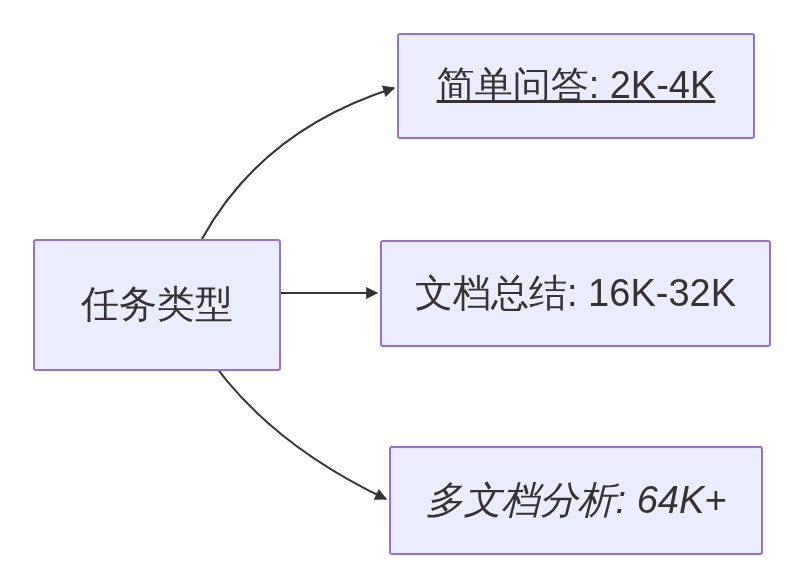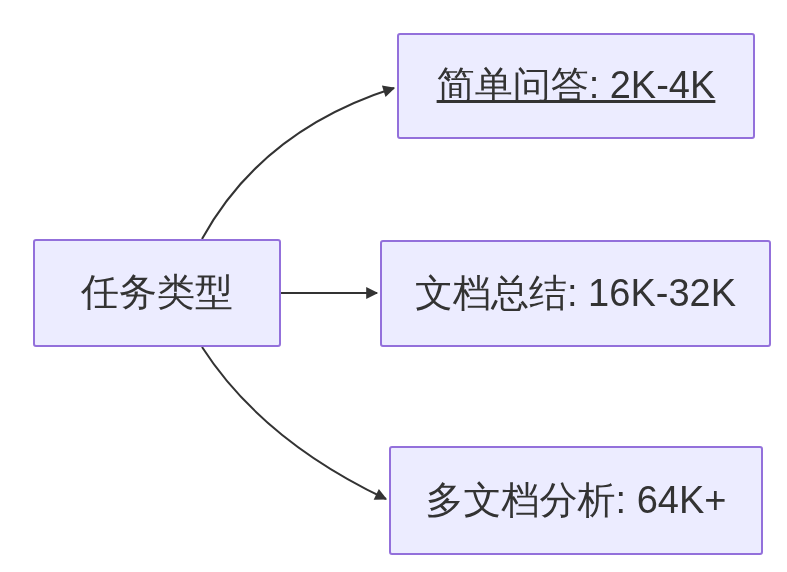--- a/index.html
+++ b/index.html
@@ -42,24 +42,24 @@
     display: flex;
     align-items: center;
     justify-content: center;
     color: var(--text);
     font-size: 38px;
     line-height: 1.2;
     white-space: nowrap;
     text-align: center;
   }
 
-  .node-root    { left: 33px;  top: 239px; width: 248px; height: 108px; }
+  .node-root    { left: 33px;  top: 239px; width: 248px; height: 132px; }
   .node-branch0 { left: 397px; top: 33px;  width: 358px; height: 106px; text-decoration: underline; }
   .node-branch1 { left: 380px; top: 240px; width: 391px; height: 107px; }
-  .node-branch2 { left: 389px; top: 446px; width: 374px; height: 109px; }
+  .node-branch2 { left: 389px; top: 446px; width: 374px; height: 109px; font-style: italic; }
 </style>
 </head>
 <body>
 
 <div class="canvas">
 
   <svg class="edges" viewBox="0 0 787 572" xmlns="http://www.w3.org/2000/svg">
     <defs>
       <marker id="arrowhead" viewBox="0 0 10 10" refX="9" refY="5" markerWidth="7.5" markerHeight="6" orient="auto">
         <path class="arrowhead-shape" d="M 0 0 L 10 5 L 0 10 z"></path>

